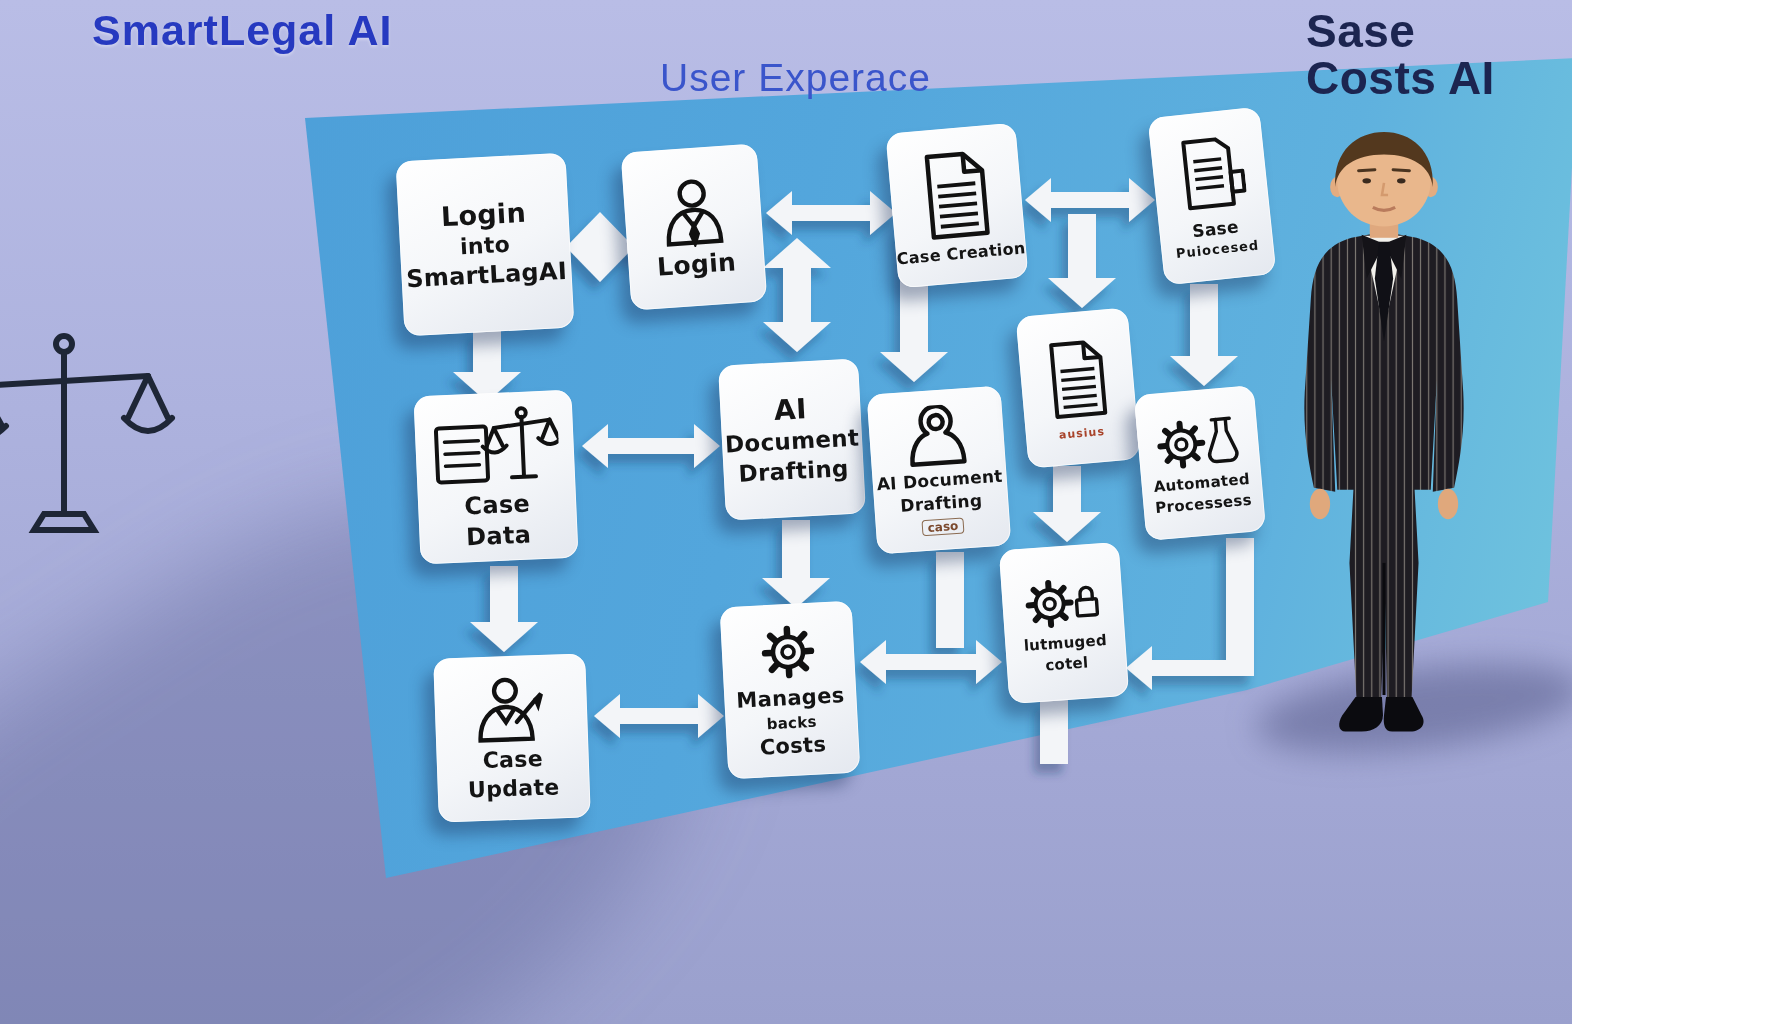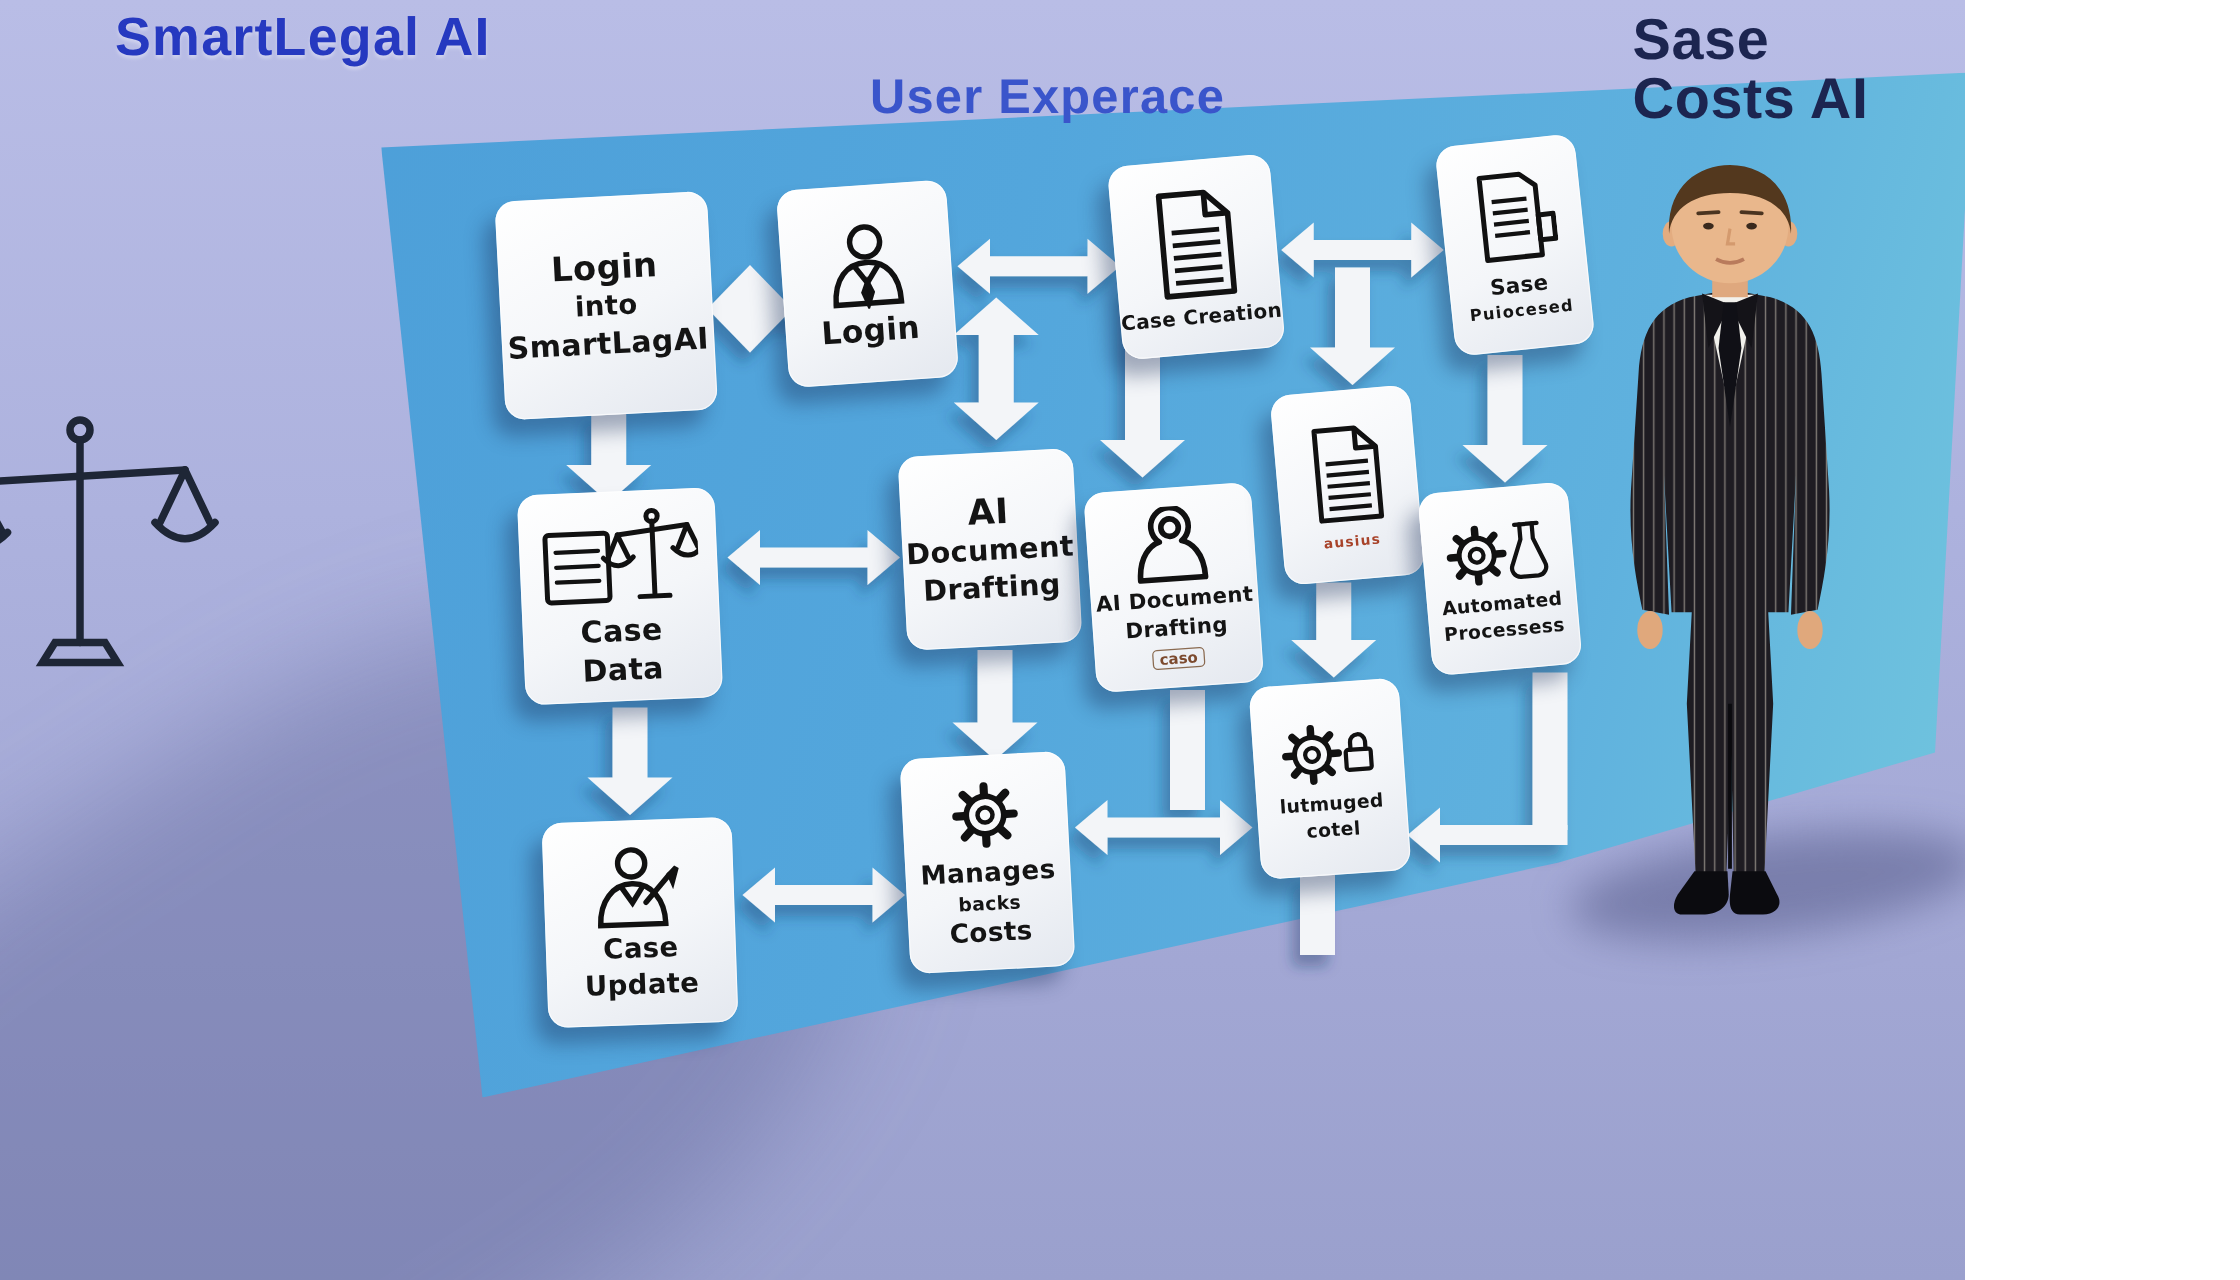--- a/index.html
+++ b/index.html
@@ -12,22 +12,22 @@
   .bg-shadow-man{position:absolute;left:1255px;top:668px;width:330px;height:80px;
     background:rgba(52,58,105,.38);filter:blur(16px);transform:rotate(-7deg);border-radius:50%;}
   
   .board{position:absolute;left:0;top:0;width:1792px;height:1024px;
     background:linear-gradient(104deg,#4a9cd7 0%,#53a6dc 42%,#5fb1de 68%,#6fc3de 84%,#86d6de 100%);
     clip-path:polygon(305px 118px,1578px 58px,1548px 602px,1247px 690px,386px 878px);
     filter:drop-shadow(-20px 26px 24px rgba(38,48,92,.45));}
   .titles span{display:block;}
   .title-a{position:absolute;left:92px;top:6px;font-size:43px;font-weight:600;color:#2639c0;
     font-family:"Liberation Sans",sans-serif;letter-spacing:1px;text-shadow:0 2px 3px rgba(255,255,255,.35);}
-  .title-b{position:absolute;left:660px;top:56px;font-size:39px;font-weight:700;color:#3a55cb;
-    font-family:"Liberation Sans",sans-serif;letter-spacing:1px;margin-left:36px;}
+  .title-b{position:absolute;left:660px;top:56px;font-size:39px;font-weight:400;color:#3a55cb;
+    font-family:"Liberation Sans",sans-serif;letter-spacing:1px;}
   .title-c{position:absolute;left:1306px;top:8px;font-size:46px;font-weight:600;color:#1c2550;
     font-family:"Liberation Sans",sans-serif;line-height:1.02;letter-spacing:.5px;}
   
   .box{position:absolute;border-radius:16px;color:#141414;text-align:center;
     background:linear-gradient(155deg,#ffffff 0%,#f4f6f9 55%,#e4e8ef 100%);
     box-shadow:-10px 13px 15px rgba(24,44,86,.38), inset 0 0 0 1px rgba(255,255,255,.65);
     display:flex;flex-direction:column;align-items:center;justify-content:center;gap:4px;}
   .box .ln{display:block;line-height:1.12;font-weight:700;letter-spacing:.3px;}
   .box svg{display:block;}
   .badge{font-weight:700;border-radius:4px;}

